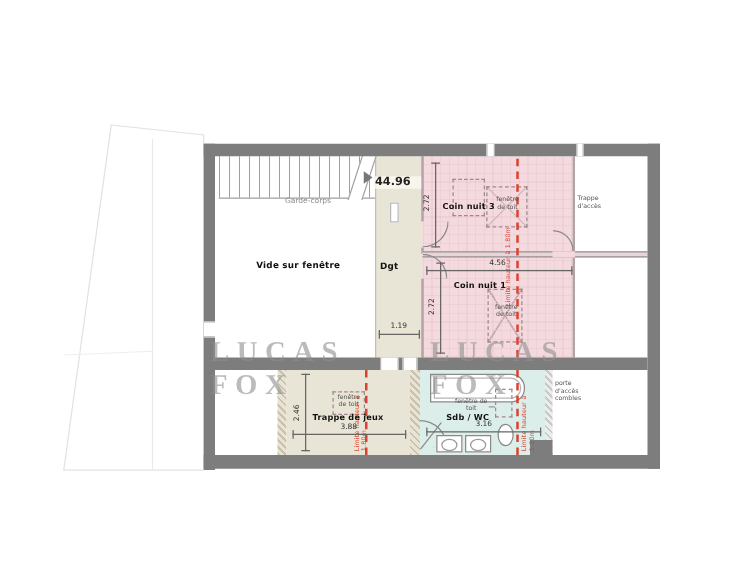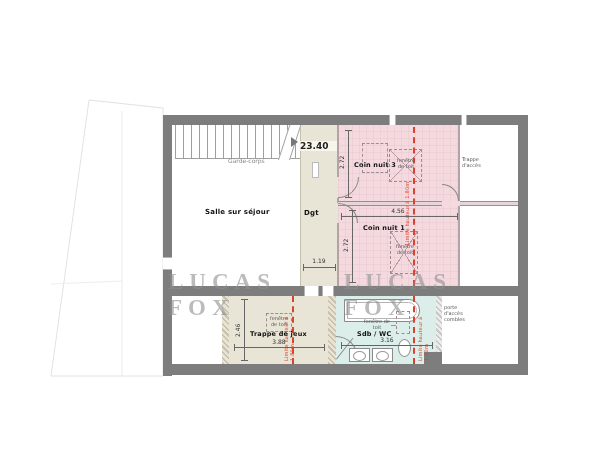--- a/index.html
+++ b/index.html
@@ -125,23 +125,23 @@
   <div class="lbl dimtxt vtext" style="left:343px;top:230px;height:30px;z-index:7;">2.72</div>
   <div class="dimh" style="left:303px;top:267px;width:33px;z-index:7;"></div>
   <div class="lbl dimtxt" style="left:306px;top:258px;width:26px;z-index:7;">1.19</div>
   <div class="dimh" style="left:234px;top:347px;width:91px;z-index:8;"></div>
   <div class="lbl dimtxt" style="left:266px;top:339px;width:26px;z-index:8;">3.88</div>
   <div class="dimv" style="left:244px;top:299px;height:62px;z-index:8;"></div>
   <div class="lbl dimtxt vtext" style="left:235px;top:315px;height:30px;z-index:8;">2.46</div>
   <div class="dimh" style="left:341px;top:345px;width:92px;z-index:8;"></div>
   <div class="lbl dimtxt" style="left:374px;top:337px;width:26px;z-index:8;">3.16</div>
 
-  <div class="lbl" style="left:299px;top:141px;width:36px;font-size:9px;font-weight:bold;background:rgba(250,248,240,.85);padding:0 1px;z-index:8;">23.40</div>
+  <div class="lbl" style="left:299px;top:141px;width:36px;font-size:9px;font-weight:bold;background:rgba(250,248,240,.85);padding:0 1px;z-index:8;">44.96</div>
   <div class="lbl" style="left:228px;top:158px;font-size:6px;color:#8a8a8a;z-index:8;">Garde-corps</div>
-  <div class="lbl room" style="left:205px;top:208px;font-size:7px;z-index:8;">Salle sur séjour</div>
+  <div class="lbl room" style="left:205px;top:208px;font-size:7px;z-index:8;">Vide sur fenêtre</div>
   <div class="lbl room" style="left:304px;top:209px;font-size:7px;z-index:8;">Dgt</div>
   <div class="lbl room" style="left:354px;top:162px;z-index:8;">Coin nuit 3</div>
   <div class="lbl room" style="left:363px;top:225px;z-index:8;">Coin nuit 1</div>
   <div class="lbl room" style="left:250px;top:331px;z-index:8;">Trappe de jeux</div>
   <div class="lbl room" style="left:357px;top:331px;z-index:8;">Sdb / WC</div>
   <div class="lbl micro" style="left:462px;top:157px;width:28px;z-index:8;">Trappe d'accès</div>
   <div class="lbl micro" style="left:444px;top:305px;width:26px;z-index:8;">porte d'accès combles</div>
   <div class="lbl micro" style="left:394px;top:158px;width:24px;text-align:center;z-index:8;">fenêtre de toit</div>
   <div class="lbl micro" style="left:394px;top:244px;width:22px;text-align:center;z-index:8;">fenêtre de toit</div>
   <div class="lbl micro" style="left:268px;top:316px;width:22px;text-align:center;z-index:8;">fenêtre de toit</div>

